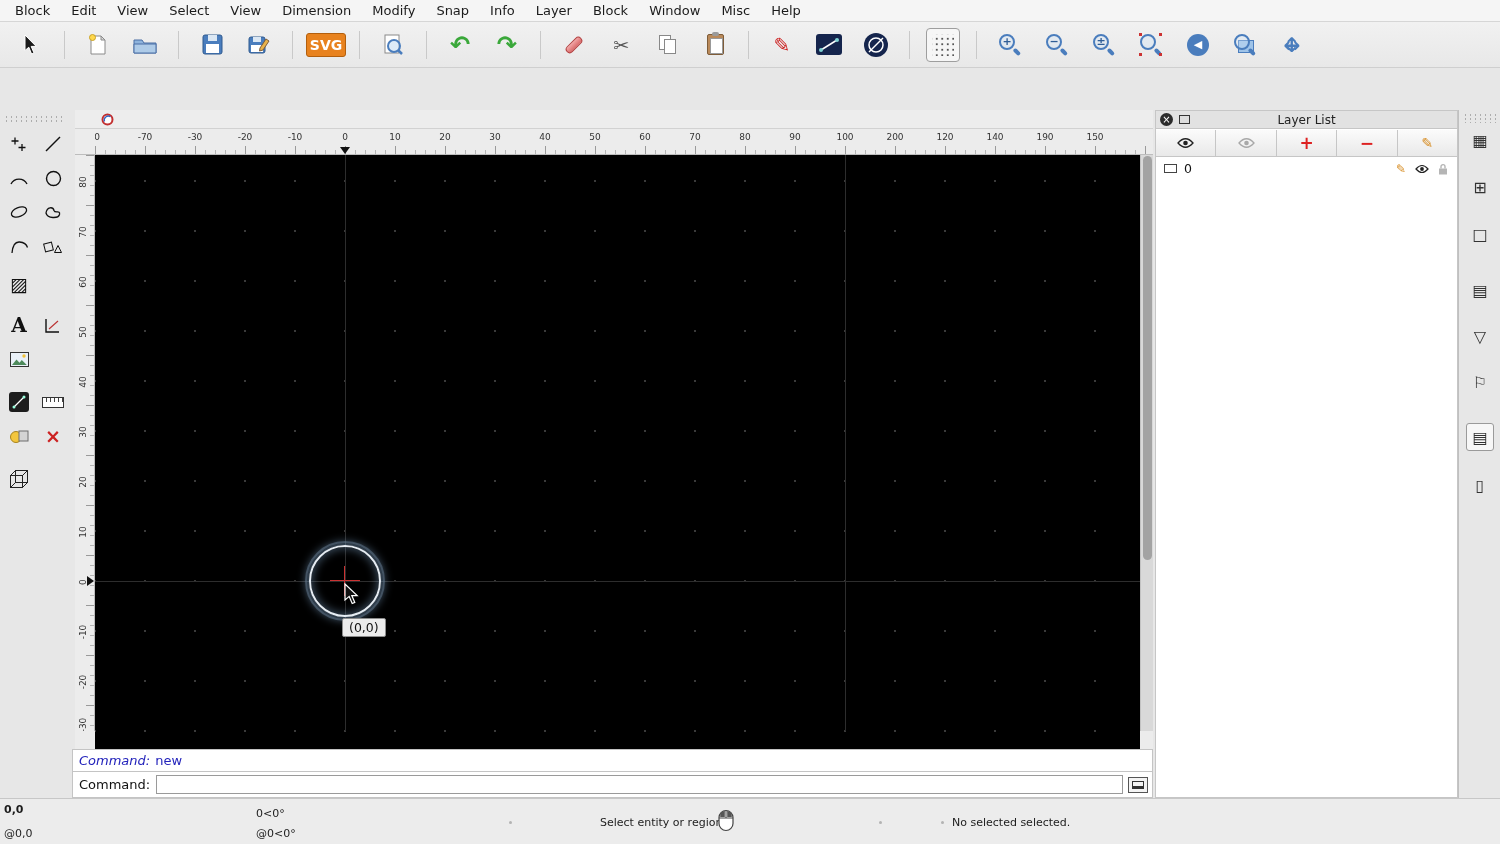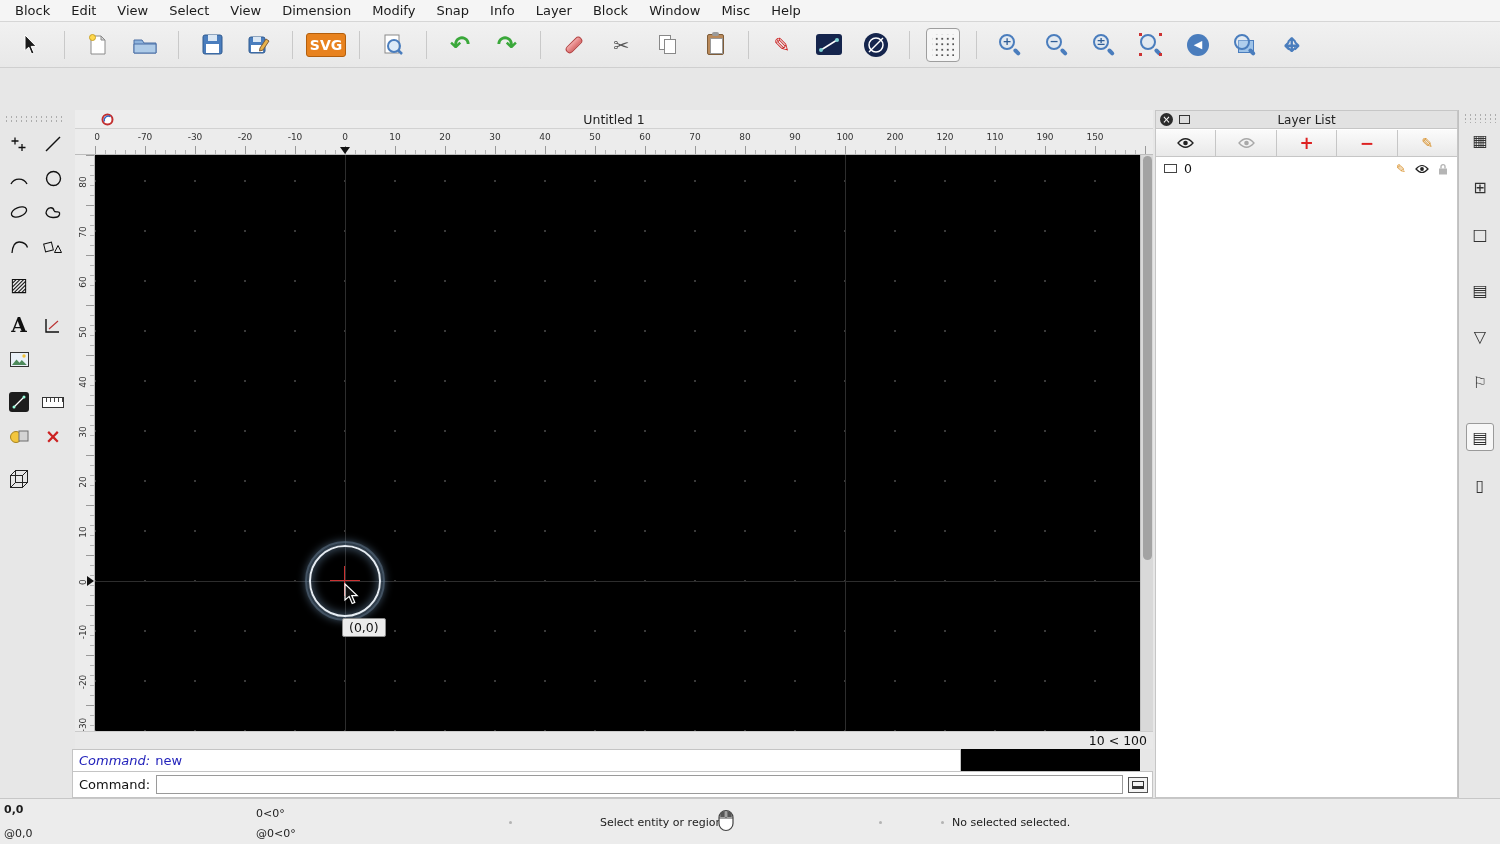--- a/index.html
+++ b/index.html
@@ -92,21 +92,21 @@
   #vscroll { position:absolute; left:1065px; top:45px; width:13px; height:576px; background:#d9d9d9; border-left:1px solid #c2c2c2; }
   #vscroll .thumb { position:absolute; left:2px; top:1px; width:9px; height:404px; background:#a3a3a3; border-radius:5px; }
   #grid-strip { position:absolute; left:0; top:621px; width:1078px; height:18px; background:#e9e9e9; border-top:1px solid #cccccc; }
   #grid-status { position:absolute; right:6px; top:1px; font-size:12.5px; color:#111; }
   .xptr { position:absolute; left:245px; bottom:0; width:0; height:0;
     border-left:5px solid transparent; border-right:5px solid transparent; border-top:7px solid #111; }
   .yptr { position:absolute; top:421px; right:0; width:0; height:0;
     border-top:5px solid transparent; border-bottom:5px solid transparent; border-left:7px solid #111; }
 
   
-  #cmd-history { position:absolute; left:72px; top:749px; width:889px; height:22px; background:#fff;
+  #cmd-history { position:absolute; left:72px; top:749px; width:1081px; height:22px; background:#fff;
     border:1px solid #c4c4c4; border-bottom:none; font-size:13px; padding:3px 0 0 6px; }
   #cmd-history .pfx { color:#2323bb; font-style:italic; }
   #cmd-history .val { color:#2323bb; margin-left:5px; }
   #cmd-row { position:absolute; left:72px; top:771px; width:1081px; height:27px; background:#fff;
     border:1px solid #c4c4c4; display:flex; align-items:center; padding:0 4px 0 6px; font-size:13px; color:#111; }
   #cmd-input { flex:1; margin-left:6px; height:19px; border:1px solid #9a9a9a; background:#fff; font-size:12px; padding:0 4px;
     font-family:"DejaVu Sans","Liberation Sans",sans-serif; }
   #cmd-kbd-btn { width:20px; height:16px; margin-left:5px; border:1px solid #555; background:#f4f4f4;
     display:flex; align-items:center; justify-content:center; }
   #cmd-kbd-btn i { display:block; width:12px; height:8px; border:1px solid #333; border-bottom-width:3px; }
@@ -404,21 +404,20 @@
       </svg>
   </div>
 </div>
 
 <div id="docwin">
   <div id="doc-titlebar">
     <svg class="abs" style="left:26px;top:3px;" width="13" height="13">
         <circle cx="6.5" cy="6.5" r="5" fill="#fff" stroke="#c23030" stroke-width="2"></circle>
         <path d="M3.5,8.5 A4,4 0 0 1 9.5,3.8" stroke="#3566c2" fill="none" stroke-width="1.3"></path>
       </svg>
-    <div id="doc-title">Untitled 1</div>
   </div>
 
   <div id="ruler-corner"></div>
 
   <div id="ruler-top">
     <span class="rt-label" style="left:2px;">0</span>
     <span class="rt-label" style="left:50px;">-70</span>
     <span class="rt-label" style="left:100px;">-30</span>
     <span class="rt-label" style="left:150px;">-20</span>
     <span class="rt-label" style="left:200px;">-10</span>
@@ -428,21 +427,21 @@
     <span class="rt-label" style="left:400px;">30</span>
     <span class="rt-label" style="left:450px;">40</span>
     <span class="rt-label" style="left:500px;">50</span>
     <span class="rt-label" style="left:550px;">60</span>
     <span class="rt-label" style="left:600px;">70</span>
     <span class="rt-label" style="left:650px;">80</span>
     <span class="rt-label" style="left:700px;">90</span>
     <span class="rt-label" style="left:750px;">100</span>
     <span class="rt-label" style="left:800px;">200</span>
     <span class="rt-label" style="left:850px;">120</span>
-    <span class="rt-label" style="left:900px;">110</span>
+    <span class="rt-label" style="left:900px;">140</span>
     <span class="rt-label" style="left:950px;">190</span>
     <span class="rt-label" style="left:1000px;">150</span>
     <div class="xptr"></div>
   </div>
 
   <div id="ruler-left">
     <span class="rl-label" style="top:19px;">80</span>
     <span class="rl-label" style="top:69px;">70</span>
     <span class="rl-label" style="top:119px;">60</span>
     <span class="rl-label" style="top:169px;">50</span>
@@ -467,23 +466,20 @@
     <svg class="abs" style="left:249px;top:428px;" width="16" height="22" viewBox="0 0 16 22">
         <polygon points="1,1 1,17 5.2,13.4 8.2,20.5 10.8,19.4 7.8,12.6 13.2,12.6" fill="#111" stroke="#fff" stroke-width="1.2"></polygon>
       </svg>
     <div id="origin-tooltip">(0,0)</div>
   </div>
 
   <div id="vscroll">
     <div class="thumb"></div>
   </div>
 
-  <div id="grid-strip">
-    <span id="grid-status">10 &lt; 100</span>
-  </div>
 </div>
 
 <div id="cmd-history">
   <span class="pfx">Command:</span><span class="val">new</span>
 </div>
 <div id="cmd-row">
   <span>Command:</span>
   <input id="cmd-input" type="text" value="" style="">
   <span id="cmd-kbd-btn">
       <i></i>

